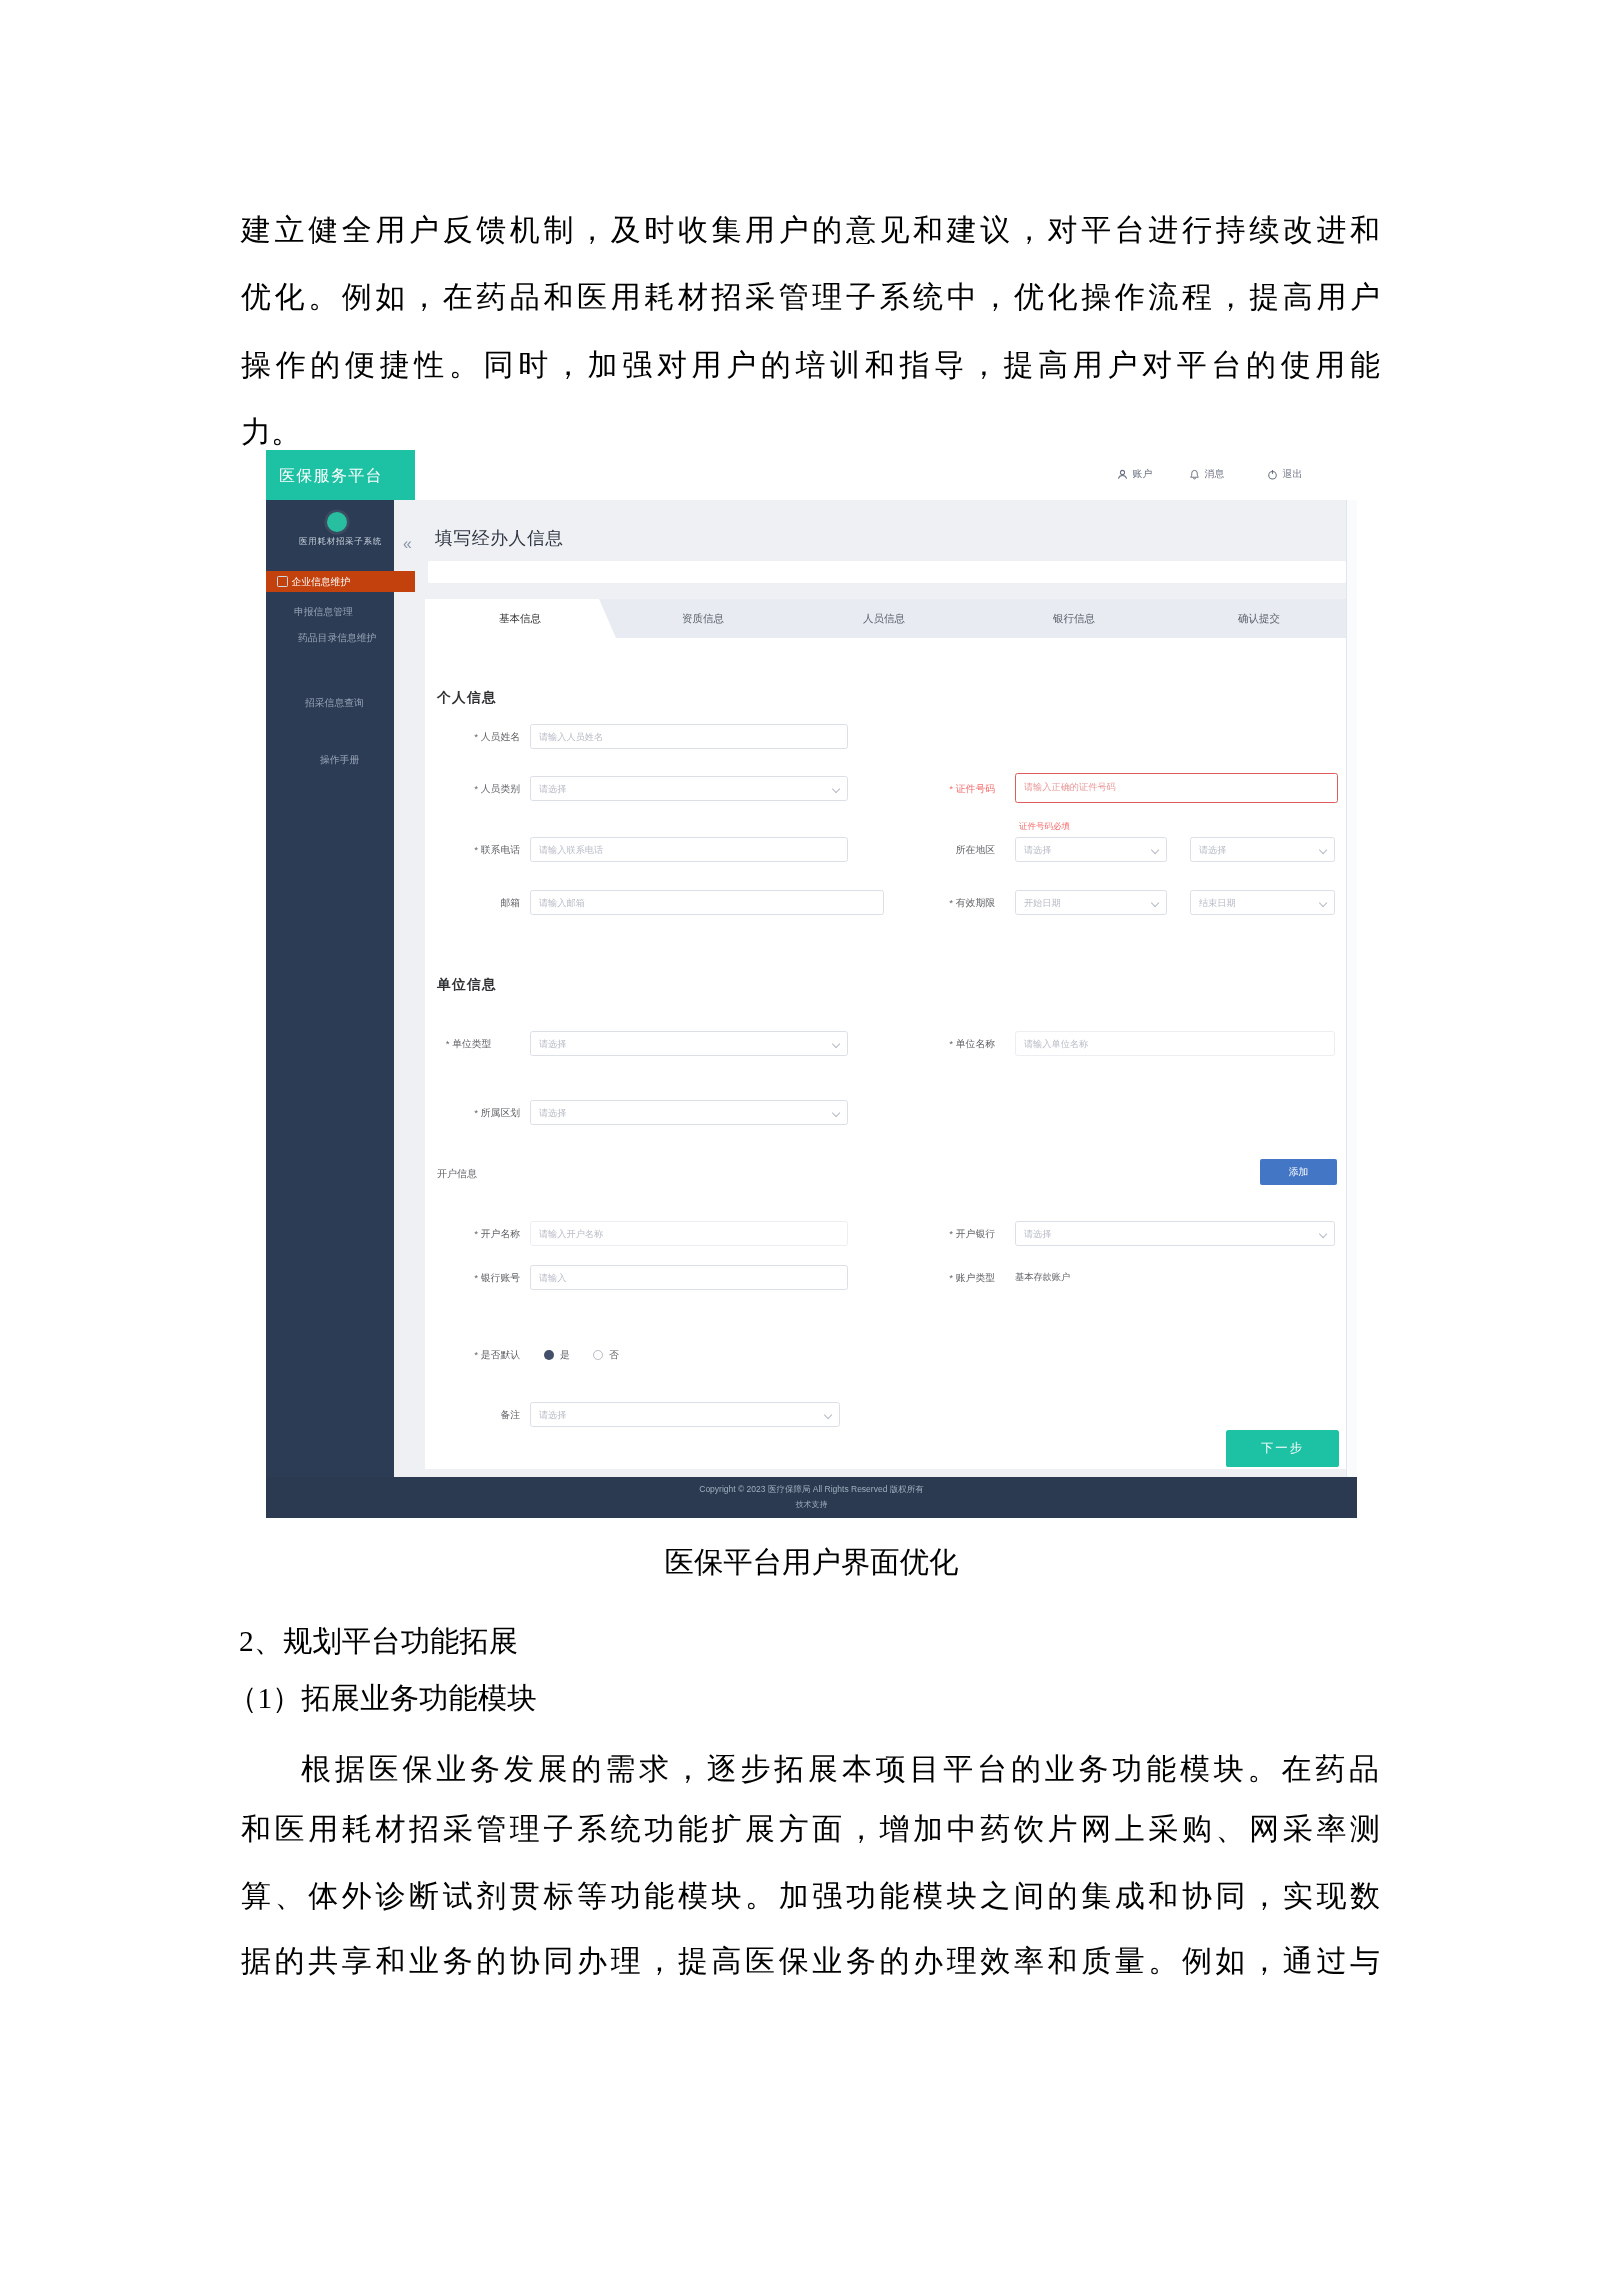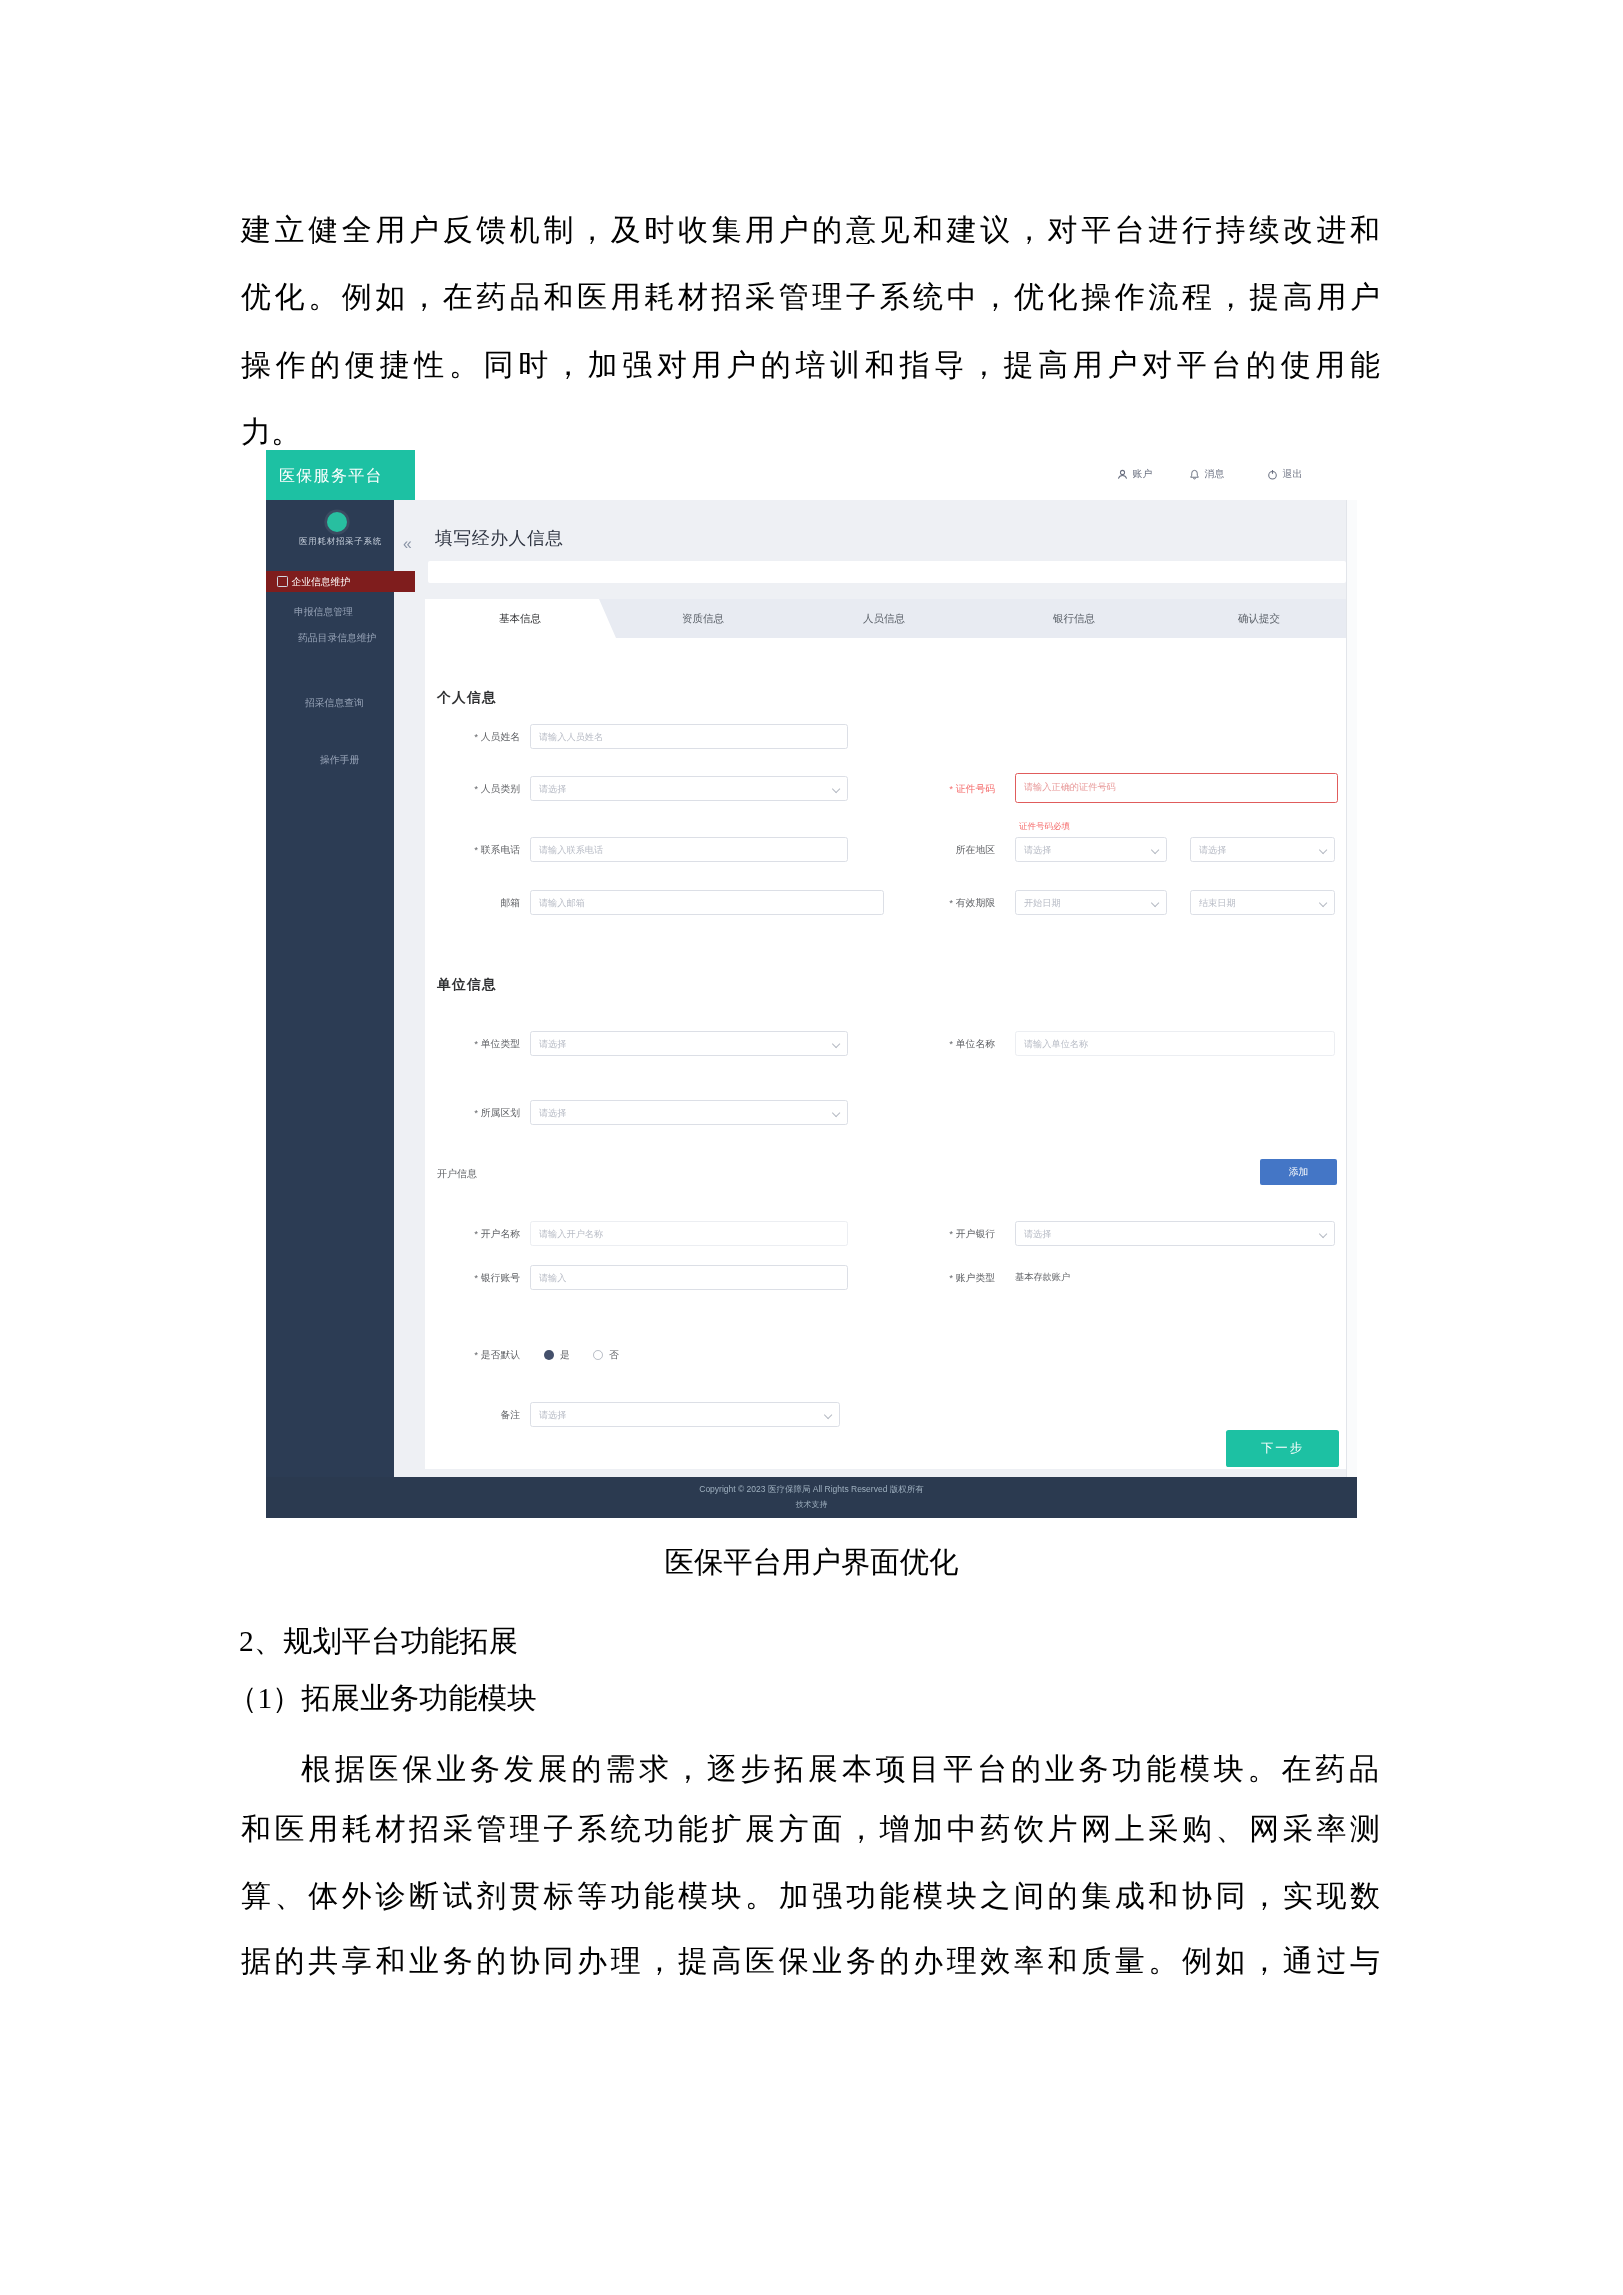--- a/index.html
+++ b/index.html
@@ -21,21 +21,21 @@
   .hitem{position:absolute;top:15.7px;height:18.3px;display:flex;align-items:center;gap:4.6px;
          color:#6a7080;font-size:9.8px;white-space:nowrap;}
   .hicon{width:11px;height:11px;display:inline-block;}
   .sidebar{position:absolute;left:0;top:50px;width:128px;height:977px;background:#2c3c54;}
   .side-logo{position:absolute;left:61px;top:12.4px;width:20px;height:20px;border-radius:50%;
              background:#28bfa0;box-shadow:0 0 0 2.6px rgba(255,255,255,.08);}
   .sysname{position:absolute;left:0;top:36px;width:149px;text-align:center;font-size:8.5px;
            color:#c8d1dd;letter-spacing:0.7px;}
   .mitem{position:absolute;left:0;width:149px;height:21px;line-height:21px;color:#97a3b7;
          font-size:9.8px;white-space:nowrap;}
-  .mitem.active{background:#7f1d1d;color:#ffffff;}
+  .mitem.active{background:#c2410c;color:#ffffff;}
   .micon{display:inline-block;width:8.5px;height:8.5px;border:1px solid #cfd6e0;border-radius:1.3px;
          vertical-align:middle;margin:-2px 3.9px 0 11px;}
   .main{position:absolute;left:149px;top:50px;width:942px;height:977px;background:#eef0f4;}
   .collapse{position:absolute;left:137px;top:85px;font-size:15.7px;color:#8a94a6;}
   .ptitle{position:absolute;left:169px;top:76px;font-size:17.7px;color:#2f3542;letter-spacing:0.7px;
           white-space:nowrap;}
   .crumbbar{position:absolute;left:162px;top:111px;width:918px;height:22px;background:#ffffff;
             border-radius:2px;}
   .crumbtext{position:absolute;left:169px;top:116px;font-size:8.5px;color:#909399;white-space:nowrap;}
   .tabstrip{position:absolute;left:159px;top:149px;width:932px;height:39px;background:#e8ebf2;}
@@ -159,21 +159,21 @@
     <div class="inp" style="left:924px;top:387px;width:145px;"><span>请选择</span><span class="chev"></span></div>
 
     <div class="flabel" style="left:151px;top:440px;">邮箱</div>
     <div class="inp" style="left:264px;top:440px;width:354px;">请输入邮箱</div>
     <div class="flabel right" style="left:645px;top:440px;">* 有效期限</div>
     <div class="inp" style="left:749px;top:440px;width:152px;"><span>开始日期</span><span class="chev"></span></div>
     <div class="inp" style="left:924px;top:440px;width:145px;"><span>结束日期</span><span class="chev"></span></div>
 
     <div class="sectitle" style="left:171px;top:526px;">单位信息</div>
 
-    <div class="flabel" style="left:151px;top:581px;">* 单位类型</div>
+    <div class="flabel" style="left:151px;top:581px;text-align:center;">* 单位类型</div>
     <div class="inp" style="left:264px;top:581px;width:318px;"><span>请选择</span><span class="chev"></span></div>
     <div class="flabel right" style="left:645px;top:581px;">* 单位名称</div>
     <div class="inp" style="left:749px;top:581px;width:320px;border-color:#eceef2;">请输入单位名称</div>
 
     <div class="flabel" style="left:151px;top:650px;">* 所属区划</div>
     <div class="inp" style="left:264px;top:650px;width:318px;"><span>请选择</span><span class="chev"></span></div>
 
     <div class="grouplabel" style="left:171px;top:717px;">开户信息</div>
     <div class="bluebtn" style="left:994px;top:709px;">添加</div>
 

